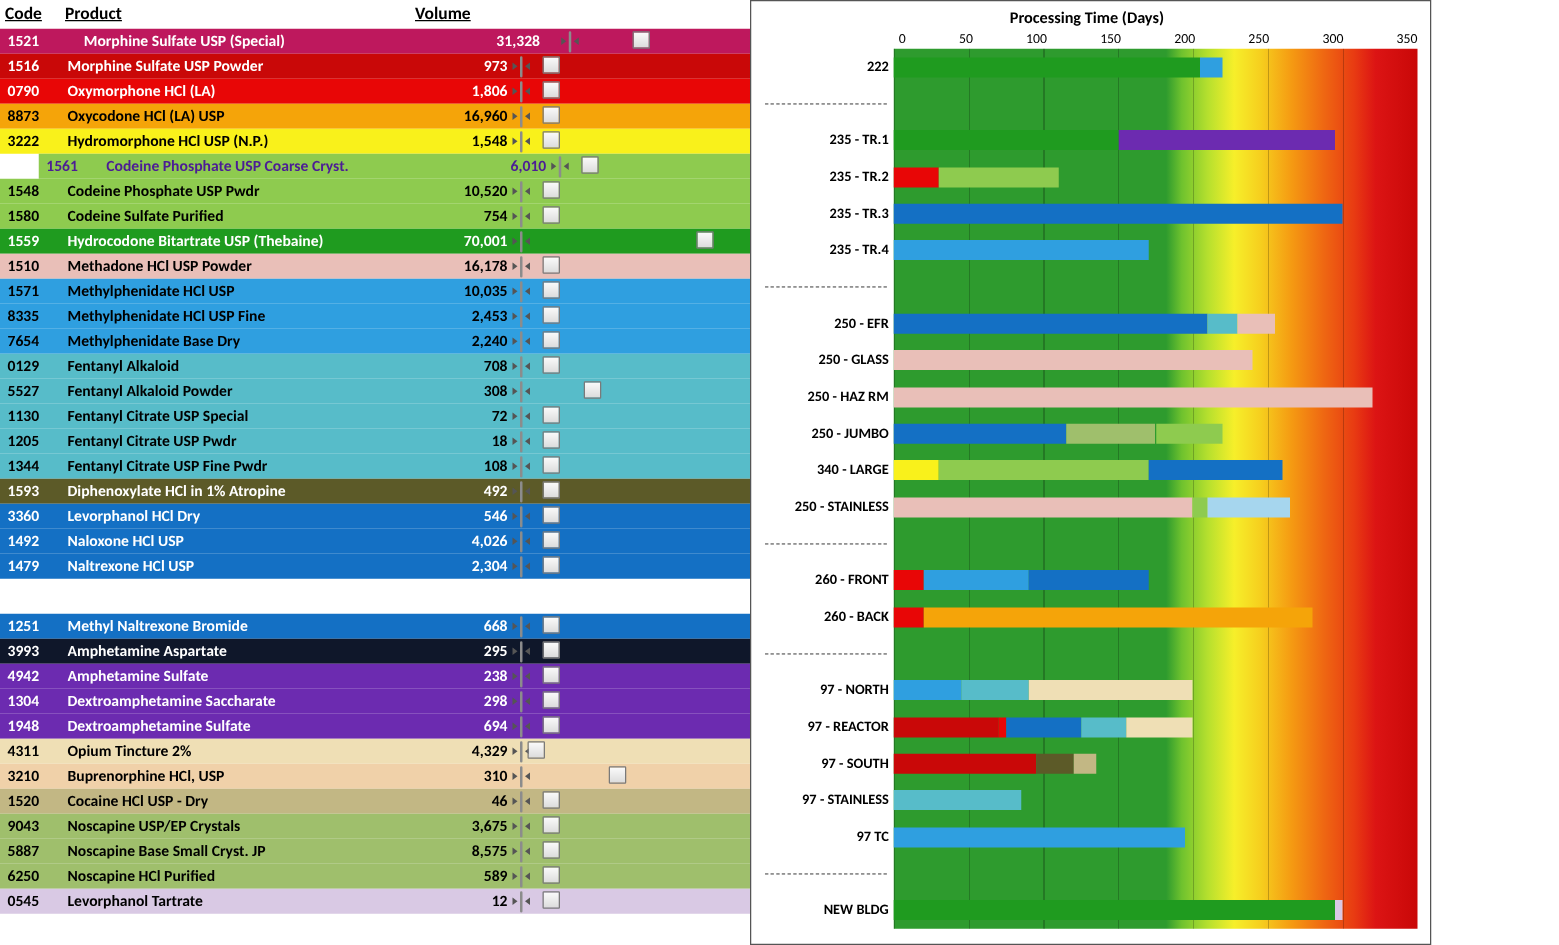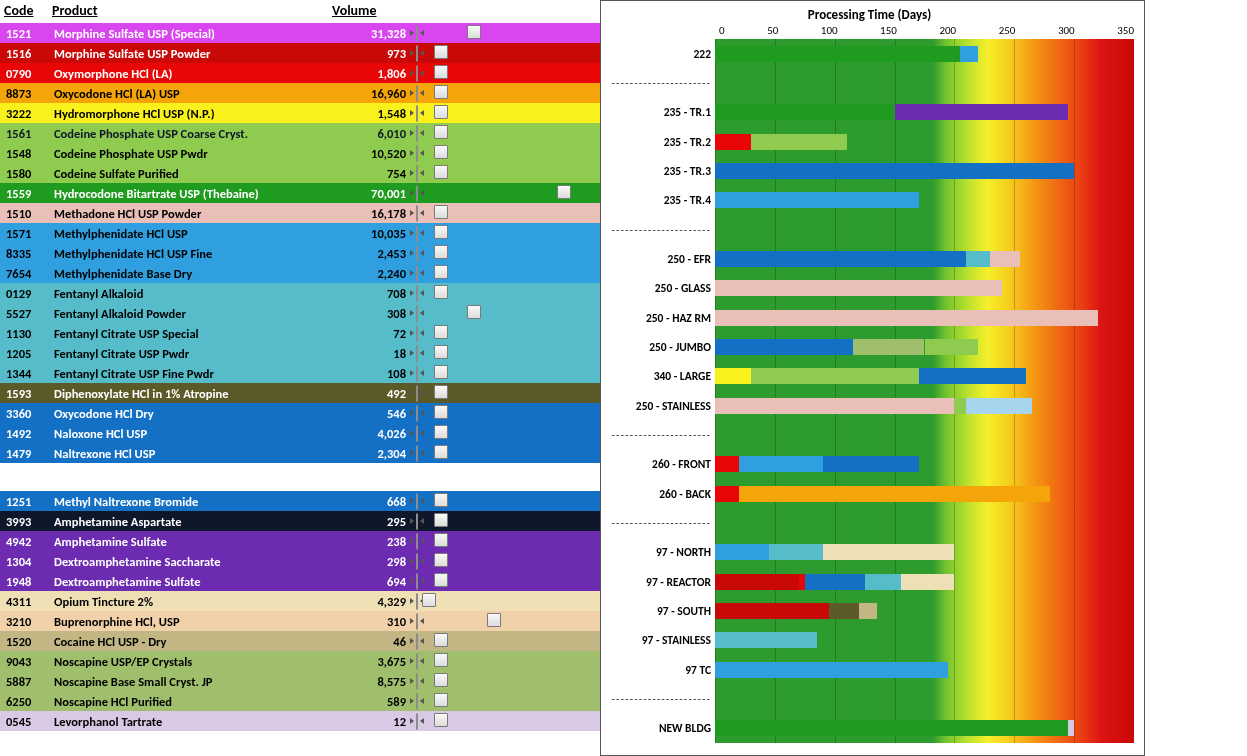--- a/index.html
+++ b/index.html
@@ -146,21 +146,21 @@
 
 <div class="wrap">
 
   <div class="left">
     <div class="hdr">
       <span class="c-code">Code</span>
       <span class="c-prod">Product</span>
       <span class="c-vol">Volume</span>
     </div>
     <div id="rows">
-        <div class="row" style="background: #d946ef; color: rgb(255, 255, 255);">
+        <div class="row" style="background: #be185d; color: rgb(255, 255, 255); gap: 13px;">
           <span class="c-code">1521</span>
           <span class="c-prod">Morphine Sulfate USP (Special)</span>
           <span class="c-vol">31,328</span>
           <span class="c-slide"><span class="slider"><span class="thumb" style="left:50px"></span></span></span>
         </div>
         <div class="row" style="background: rgb(201, 8, 8); color: rgb(255, 255, 255);">
           <span class="c-code">1516</span>
           <span class="c-prod">Morphine Sulfate USP Powder</span>
           <span class="c-vol">973</span>
           <span class="c-slide"><span class="slider"><span class="thumb" style="left:17px"></span></span></span>
@@ -176,21 +176,21 @@
           <span class="c-prod">Oxycodone HCl (LA) USP</span>
           <span class="c-vol">16,960</span>
           <span class="c-slide"><span class="slider"><span class="thumb" style="left:17px"></span></span></span>
         </div>
         <div class="row" style="background: rgb(249, 241, 27); color: rgb(0, 0, 0);">
           <span class="c-code">3222</span>
           <span class="c-prod">Hydromorphone HCl USP (N.P.)</span>
           <span class="c-vol">1,548</span>
           <span class="c-slide"><span class="slider"><span class="thumb" style="left:17px"></span></span></span>
         </div>
-        <div class="row" style="background: rgb(142, 203, 79); color: #0f172a;">
+        <div class="row" style="background: rgb(142, 203, 79); color: #4c1d95; margin-left: 31px;">
           <span class="c-code">1561</span>
           <span class="c-prod">Codeine Phosphate USP Coarse Cryst.</span>
           <span class="c-vol">6,010</span>
           <span class="c-slide"><span class="slider"><span class="thumb" style="left:17px"></span></span></span>
         </div>
         <div class="row" style="background: rgb(142, 203, 79); color: rgb(0, 0, 0);">
           <span class="c-code">1548</span>
           <span class="c-prod">Codeine Phosphate USP Pwdr</span>
           <span class="c-vol">10,520</span>
           <span class="c-slide"><span class="slider"><span class="thumb" style="left:17px"></span></span></span>
@@ -262,21 +262,21 @@
           <span class="c-slide"><span class="slider"><span class="thumb" style="left:17px"></span></span></span>
         </div>
         <div class="row" style="background: rgb(92, 90, 40); color: rgb(255, 255, 255);">
           <span class="c-code">1593</span>
           <span class="c-prod">Diphenoxylate HCl in 1% Atropine</span>
           <span class="c-vol">492</span>
           <span class="c-slide"><span class="slider"><span class="thumb" style="left:17px"></span></span></span>
         </div>
         <div class="row" style="background: rgb(20, 112, 196); color: rgb(255, 255, 255);">
           <span class="c-code">3360</span>
-          <span class="c-prod">Oxycodone HCl Dry</span>
+          <span class="c-prod">Levorphanol HCl Dry</span>
           <span class="c-vol">546</span>
           <span class="c-slide"><span class="slider"><span class="thumb" style="left:17px"></span></span></span>
         </div>
         <div class="row" style="background: rgb(20, 112, 196); color: rgb(255, 255, 255);">
           <span class="c-code">1492</span>
           <span class="c-prod">Naloxone HCl USP</span>
           <span class="c-vol">4,026</span>
           <span class="c-slide"><span class="slider"><span class="thumb" style="left:17px"></span></span></span>
         </div>
         <div class="row" style="background: rgb(20, 112, 196); color: rgb(255, 255, 255);">

